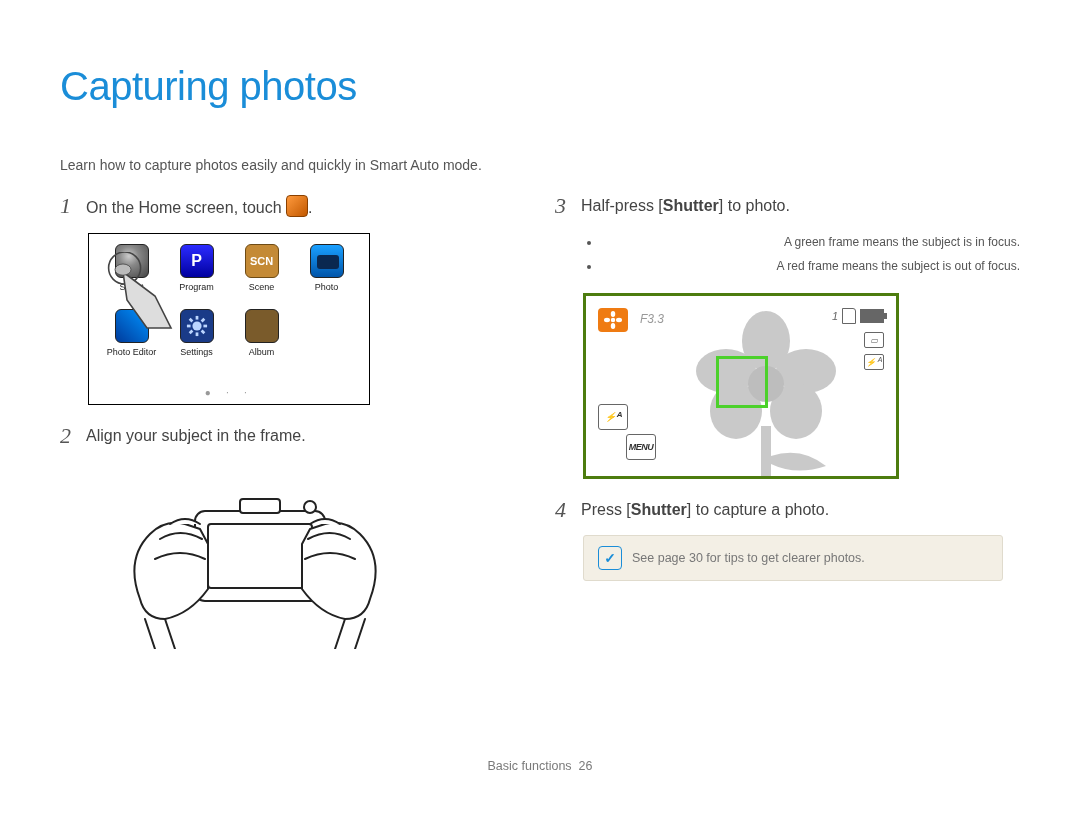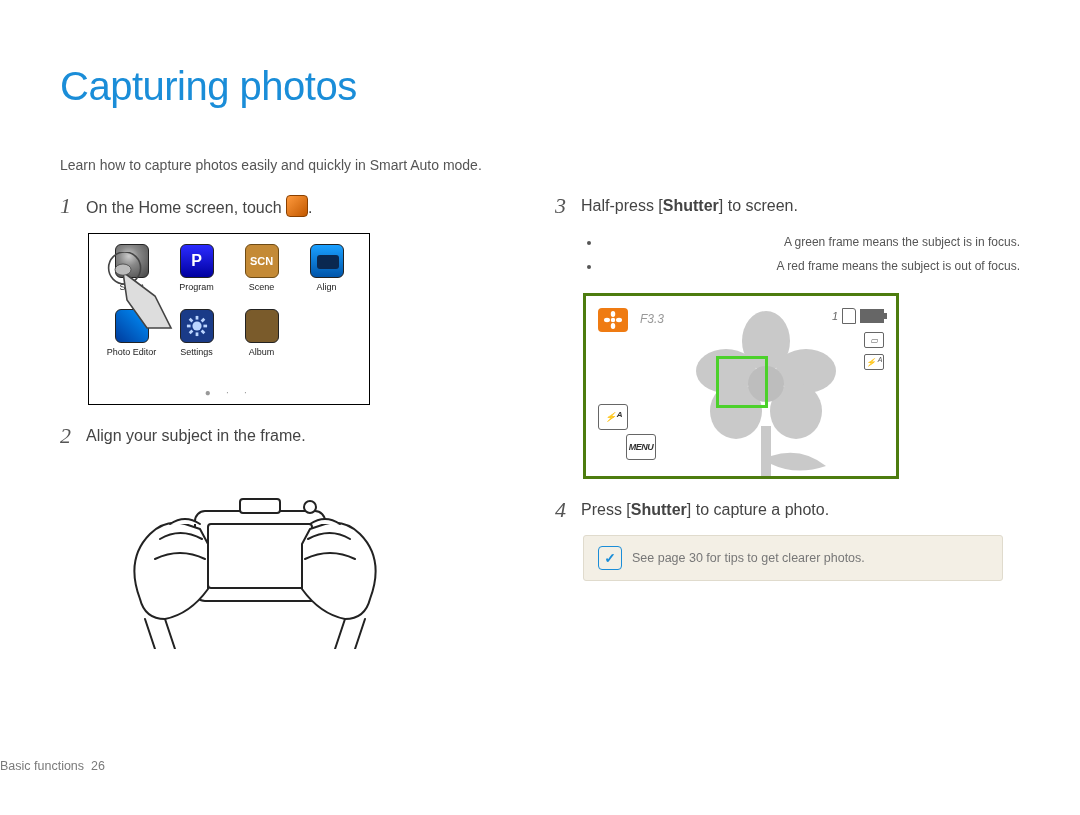--- a/index.html
+++ b/index.html
@@ -240,21 +240,21 @@
   .note .n-ic {
     width:22px; height:22px; border:1.5px solid #1a8dd8; border-radius:4px;
     color:#1a8dd8; font-size:14px; font-weight:700;
     display:flex; align-items:center; justify-content:center;
   }
   .note .n-txt { flex:1; font-size:12.5px; color:#777; font-weight:300; }
 
   
   .footer {
     position:absolute; left:0; right:0; bottom:42px;
-    font-size:12.5px; color:#7a7a7a; font-weight:300;
+    text-align:center; font-size:12.5px; color:#7a7a7a; font-weight:300;
   }
 </style>
 </head>
 <body>
 
 <div class="page">
 
   <h1 class="title">Capturing photos</h1>
   <div class="subtitle">Learn how to capture photos easily and quickly in Smart Auto mode.</div>
 
@@ -284,21 +284,21 @@
               <div class="app-lbl">Program</div>
             </div>
           <div class="app">
               <div class="app-ic ic-scene">
                 <span>SCN</span>
               </div>
               <div class="app-lbl">Scene</div>
             </div>
           <div class="app">
               <div class="app-ic ic-movie"></div>
-              <div class="app-lbl">Align</div>
+              <div class="app-lbl">Photo</div>
             </div>
           <div class="app">
               <div class="app-ic ic-pe"></div>
               <div class="app-lbl">Photo Editor</div>
             </div>
           <div class="app">
               <div class="app-ic ic-settings">
             <svg viewBox="0 0 24 24" fill="#bcd6ff">
                   <circle cx="12" cy="12" r="5"></circle>
                   <g stroke="#bcd6ff" stroke-width="3">
@@ -357,21 +357,21 @@
         </g>
       </svg>
 
     </div>
 
     <div class="col">
 
       <div class="step">
         <div class="step-num">3</div>
         <div class="step-text">
-          <span>Half-press [</span><b>Shutter</b><span>] to screen.</span>
+          <span>Half-press [</span><b>Shutter</b><span>] to photo.</span>
         </div>
       </div>
       <ul class="bullets">
         <li>A green frame means the subject is in focus.</li>
         <li>A red frame means the subject is out of focus.</li>
       </ul>
 
       <div class="viewfinder">
         <svg class="vf-flower" width="170" height="170" viewBox="0 0 170 170">
           <g fill="#c9c9c9">

